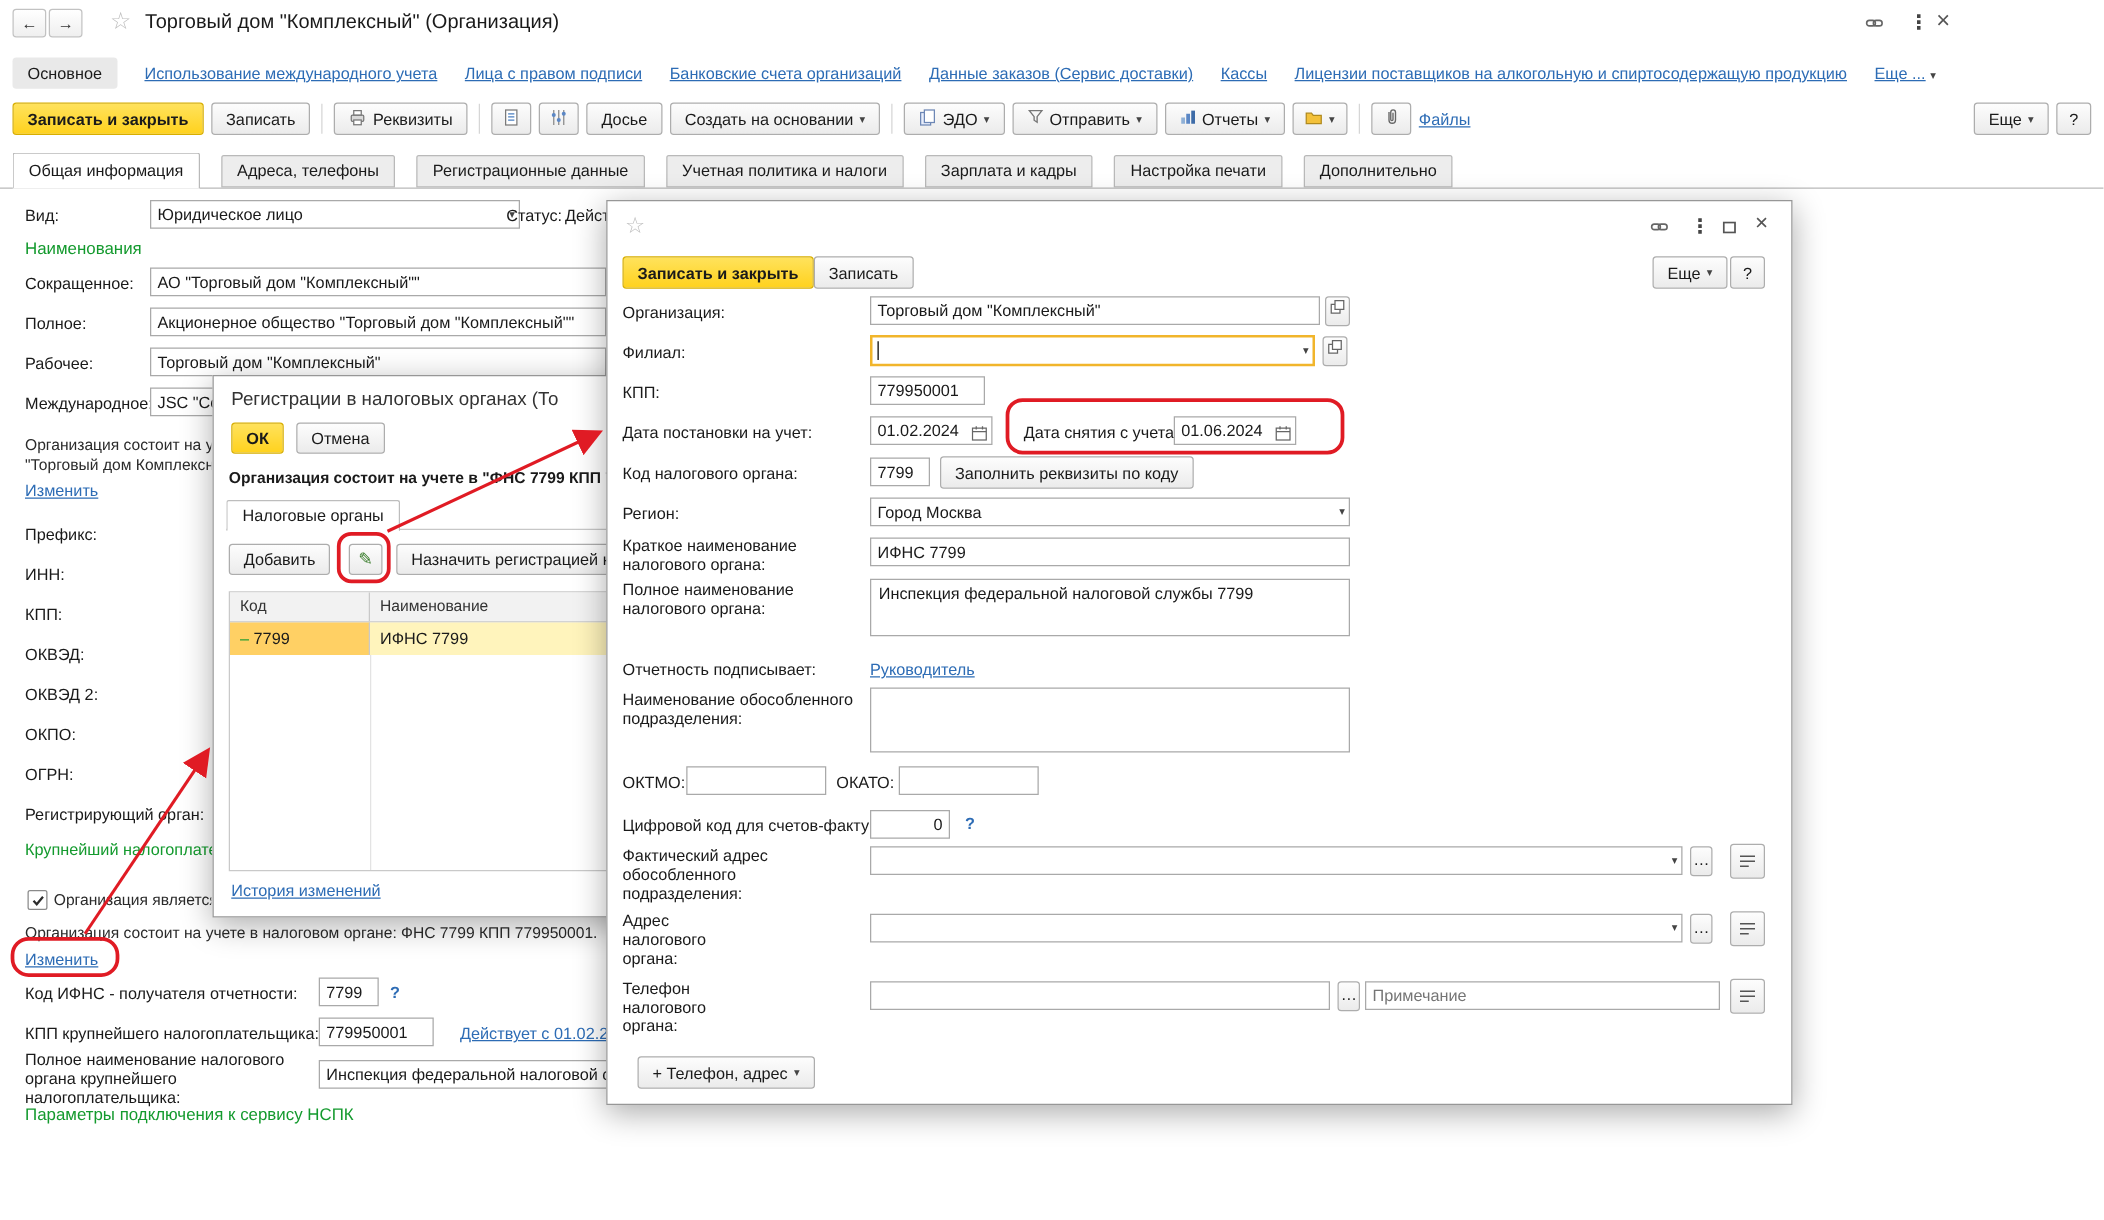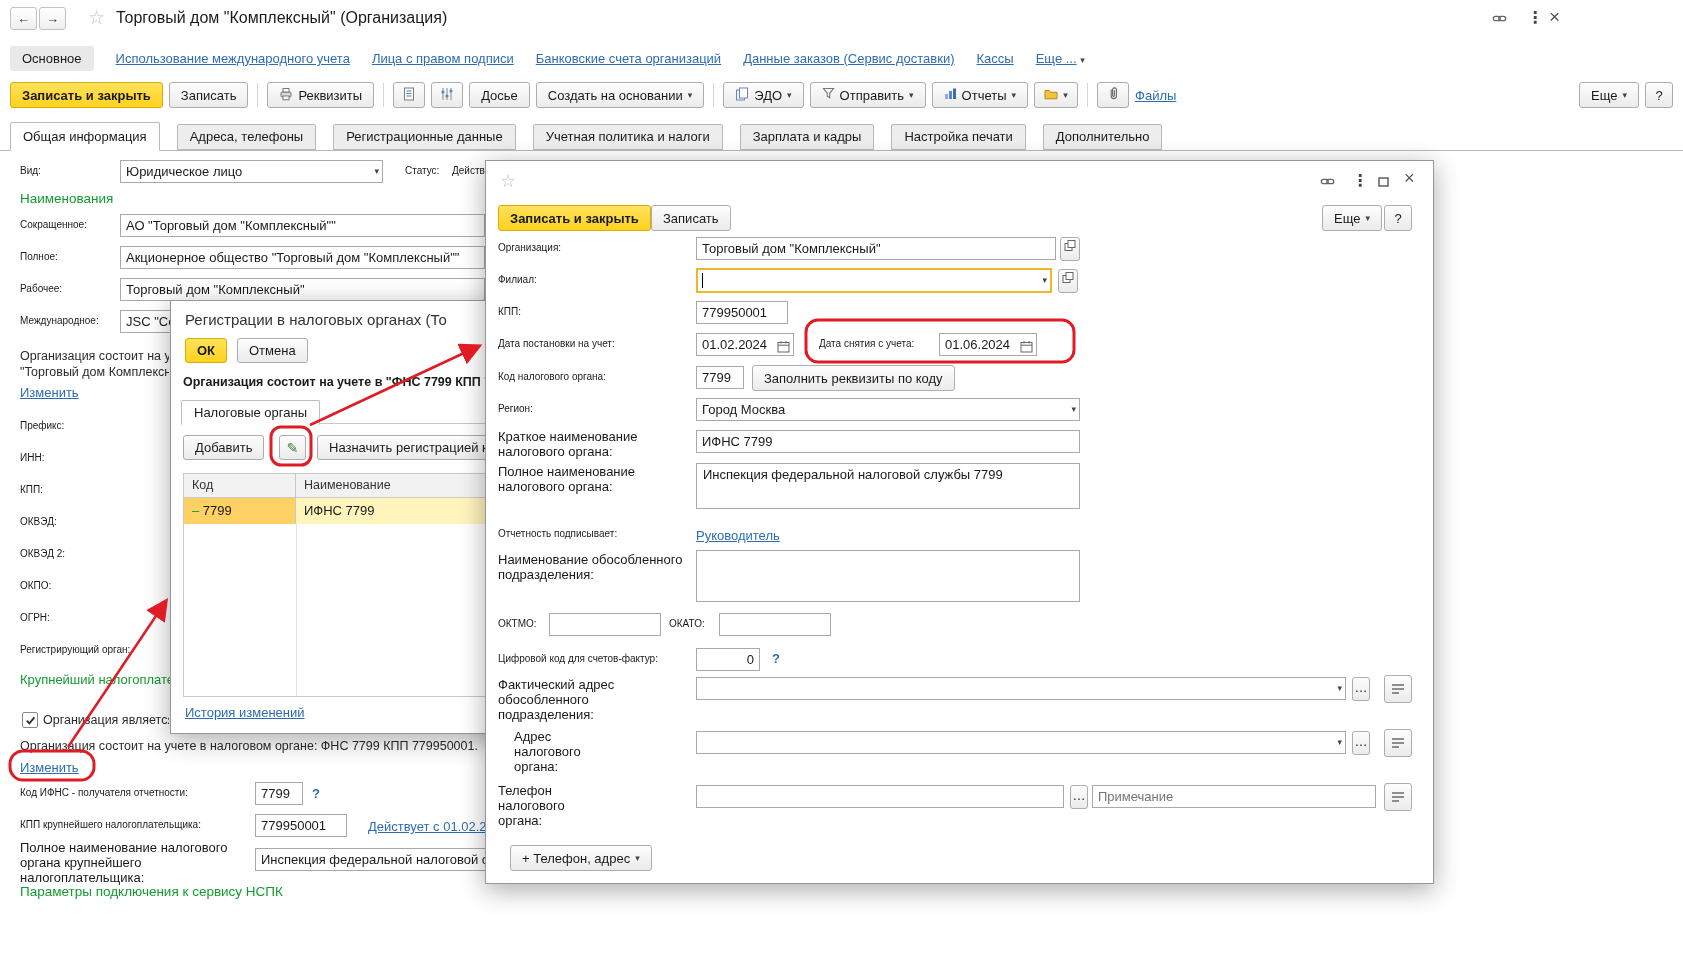--- a/index.html
+++ b/index.html
@@ -1,18 +1,18 @@
 <!DOCTYPE html>
 <html style="--accent-yellow: #FFD21E; --link-blue: #2D6CB5; --section-green: #149A2E; --annotation-red: #E01B24; --selection-orange: #FFD064; --selection-light: #FFF4BC;"><head>
 <meta charset="utf-8">
 <style>
   html,body{margin:0;padding:0;background:#fff;font-family:"Liberation Sans","DejaVu Sans",sans-serif;font-size:13px;color:#1a1a1a;}
   .page{position:relative;width:1683px;height:976px;background:#fff;overflow:hidden;}
   .abs{position:absolute;}
-  .lbl{position:absolute;white-space:nowrap;font-size:10px;color:#1a1a1a;}
+  .lbl{position:absolute;white-space:nowrap;font-size:13px;color:#1a1a1a;}
   .lbl-sm{position:absolute;white-space:nowrap;font-size:12.5px;color:#2b2b2b;}
   .wlbl{position:absolute;font-size:13px;line-height:15px;color:#1a1a1a;}
   .clip{overflow:hidden;white-space:nowrap;}
   .inp{position:absolute;height:23px;border:1px solid #a9a9a9;background:#fff;font-size:13px;line-height:21px;padding:0 5px;box-sizing:border-box;white-space:nowrap;overflow:hidden;}
   .inp .cb{position:absolute;right:3px;top:0;line-height:21px;font-size:9px;color:#444;}
   .combo{padding-right:18px;}
   .txta{position:absolute;border:1px solid #a9a9a9;background:#fff;font-size:13px;line-height:16px;padding:3px 6px;box-sizing:border-box;overflow:hidden;}
   .btn{display:inline-flex;align-items:center;gap:5px;height:26px;padding:0 11px;background:linear-gradient(#fdfdfd,#ebebeb);border:1px solid #adadad;border-radius:3px;font-size:13px;cursor:pointer;box-sizing:border-box;white-space:nowrap;color:#1a1a1a;}
   .btn-yellow{background:linear-gradient(#ffe25c,var(--accent-yellow,#ffd21e));border-color:#d8ae00;font-weight:700;}
   .btn-abs{position:absolute;}
@@ -72,20 +72,21 @@
     <span class="hicon" style="left:1549px;top:6px;font-size:19px">×</span>
   </div>
 
   <div class="navrow">
     <span class="nav-main">Основное</span>
     <span class="link">Использование международного учета</span>
     <span class="link">Лица с правом подписи</span>
     <span class="link">Банковские счета организаций</span>
     <span class="link">Данные заказов (Сервис доставки)</span>
     <span class="link">Кассы</span>
+    <span class="link">Лицензии поставщиков на алкогольную и спиртосодержащую продукцию</span>
     <span><span class="link" style="text-decoration:underline">Еще ...</span> <span class="caret">▾</span></span>
   </div>
 
   <div class="toolbar">
     <span class="btn btn-yellow">
         <span>Записать и закрыть</span>
       </span>
     <span class="btn">
         <span>Записать</span>
       </span>
@@ -175,21 +176,21 @@
     <span class="tab active">Общая информация</span>
     <span class="tab">Адреса, телефоны</span>
     <span class="tab">Регистрационные данные</span>
     <span class="tab">Учетная политика и налоги</span>
     <span class="tab">Зарплата и кадры</span>
     <span class="tab">Настройка печати</span>
     <span class="tab">Дополнительно</span>
   </div>
 
   <span class="lbl" style="left:20px;top:165px">Вид:</span>
-  <div class="inp combo" style="left:120px;top:160px;width:263px"><span>Юридическое лицо</span><span class="cb">▾</span></div>
+  <div class="inp combo" style="left:120px;top:160px;width:296px"><span>Юридическое лицо</span><span class="cb">▾</span></div>
   <span class="lbl" style="left:405px;top:165px">Статус:</span>
   <span class="lbl" style="left:452px;top:165px">Действ</span>
 
   <span class="lbl green" style="left:20px;top:191px;font-size:13.5px">Наименования</span>
 
   <span class="lbl" style="left:20px;top:219px">Сокращенное:</span>
   <div class="inp" style="left:120px;top:214px;width:365px"><span>АО "Торговый дом "Комплексный""</span></div>
 
   <span class="lbl" style="left:20px;top:251px">Полное:</span>
   <div class="inp" style="left:120px;top:246px;width:365px"><span>Акционерное общество "Торговый дом "Комплексный""</span></div>
@@ -382,21 +383,21 @@
     <span class="cmt" style="left:898px;top:514px">
         <svg width="14" height="12" viewBox="0 0 14 12">
           <g stroke="#555" stroke-width="1.3">
             <line x1="1" y1="2" x2="13" y2="2"></line>
             <line x1="1" y1="6" x2="13" y2="6"></line>
             <line x1="1" y1="10" x2="8" y2="10"></line>
           </g>
         </svg>
       </span>
 
-    <div class="wlbl" style="left:28px;top:568px;width:95px">Адрес налогового органа:</div>
+    <div class="wlbl" style="left:12px;top:568px;width:95px">Адрес налогового органа:</div>
     <div class="inp combo" style="left:210px;top:570px;width:650px">
         <span class="cb">▾</span>
       </div>
     <span class="mini" style="left:866px;top:570px"><span>…</span></span>
     <span class="cmt" style="left:898px;top:568px">
         <svg width="14" height="12" viewBox="0 0 14 12">
           <g stroke="#555" stroke-width="1.3">
             <line x1="1" y1="2" x2="13" y2="2"></line>
             <line x1="1" y1="6" x2="13" y2="6"></line>
             <line x1="1" y1="10" x2="8" y2="10"></line>

